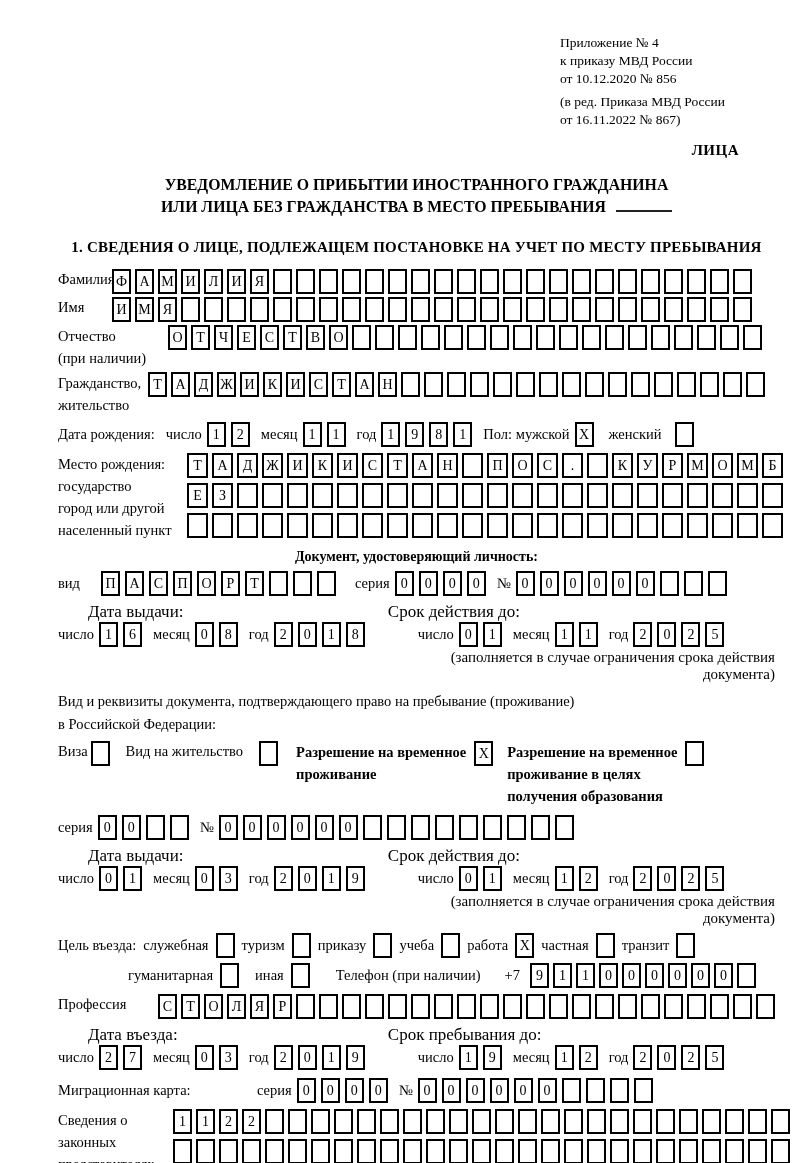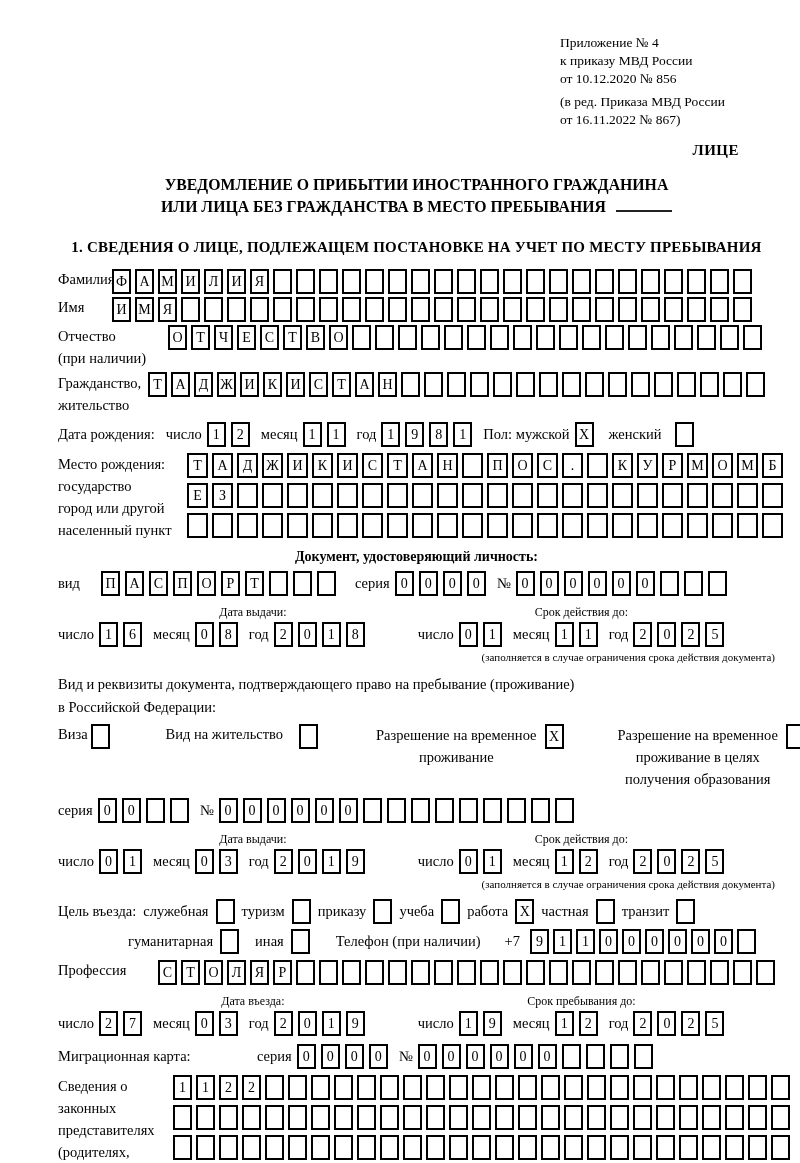--- a/index.html
+++ b/index.html
@@ -13,57 +13,57 @@
   .appendix .gap{margin-top:5px;}
   .forma{text-align:right;margin:13px 36px 0 0;font-weight:bold;font-size:15px;letter-spacing:.5px;}
   .title{text-align:center;font-weight:bold;font-size:15.8px;line-height:22px;margin-top:15px;}
   .blank-line{display:inline-block;width:56px;border-bottom:2.2px solid #222;height:13px;margin-left:10px;}
   .sec{text-align:center;font-weight:bold;font-size:15px;margin-top:21px;letter-spacing:.2px;white-space:nowrap;}
   .row{display:flex;align-items:flex-start;margin-top:3px;}
   .mt6{margin-top:6px;gap:22px;} .mt8{margin-top:8px;}
   .lbl{font-size:14.5px;line-height:21px;white-space:nowrap;}
   .stack{display:flex;flex-direction:column;}
   .stack .lbl{line-height:22px;}
-  .center{text-align:center;}
+  .center{font-weight:bold;}
   .boxes{display:inline-flex;gap:4px;}
   .box{flex:none;width:19px;height:25px;border:2px solid #000;box-sizing:border-box;
        display:flex;align-items:center;justify-content:center;font-size:14px;line-height:1;
        background:#fff;}
   .w .box{width:21px;}
   .lw1{width:54px;} .lw2{width:110px;} .lw3{width:90px;justify-content:center;} .lw4{width:107px;} .lw5{width:96px;} .lw6{width:93px;}
   .dg{display:flex;align-items:center;gap:5px;}
   .dg .boxes{gap:5px;}
   .dg .lbl{margin-left:6px;}
   .dg .lbl:first-child{margin-left:0;}
   .dochead{text-align:center;font-weight:bold;font-size:14px;margin-top:8px;}
   .cols{display:flex;margin-top:6px;width:100%;}
   .colL{width:46%;} .colR{width:54%;}
-  .colhead{text-align:center;font-size:12px;line-height:20px;}
+  .colhead{text-align:left;font-size:17px;line-height:20px;}
   .colL .colhead{transform:translateX(30px);}
-  .note{font-size:11px;line-height:17px;}
+  .note{font-size:15px;line-height:17px;}
   .note-r{text-align:right;margin-top:2px;}
   .pair{display:flex;align-items:center;gap:7px;}
   .chk{display:flex;align-items:flex-start;gap:8px;}
-  .chkrow{display:flex;align-items:flex-start;margin-top:6px;gap:40px;}
+  .chkrow{display:flex;align-items:flex-start;margin-top:6px;}
   .vcol{display:flex;flex-direction:column;gap:5px;}
   .plain{white-space:nowrap;}
 </style>
 </head>
 <body>
 
 <div class="page">
 
   <div class="appendix">
     <div>Приложение № 4</div>
     <div>к приказу МВД России</div>
     <div>от 10.12.2020 № 856</div>
     <div class="gap">(в ред. Приказа МВД России</div>
     <div>от 16.11.2022 № 867)</div>
   </div>
-  <div class="forma">ЛИЦЕ</div>
+  <div class="forma">ЛИЦА</div>
 
   <div class="title">
     <div>УВЕДОМЛЕНИЕ О ПРИБЫТИИ ИНОСТРАННОГО ГРАЖДАНИНА</div>
     <div><span>ИЛИ ЛИЦА БЕЗ ГРАЖДАНСТВА В МЕСТО ПРЕБЫВАНИЯ</span><span class="blank-line"></span></div>
   </div>
 
   <div class="sec">1. СВЕДЕНИЯ О ЛИЦЕ, ПОДЛЕЖАЩЕМ ПОСТАНОВКЕ НА УЧЕТ ПО МЕСТУ ПРЕБЫВАНИЯ</div>
 
   <div class="row" style="margin-top:13px;">
     <span class="lbl lw1">Фамилия</span>

